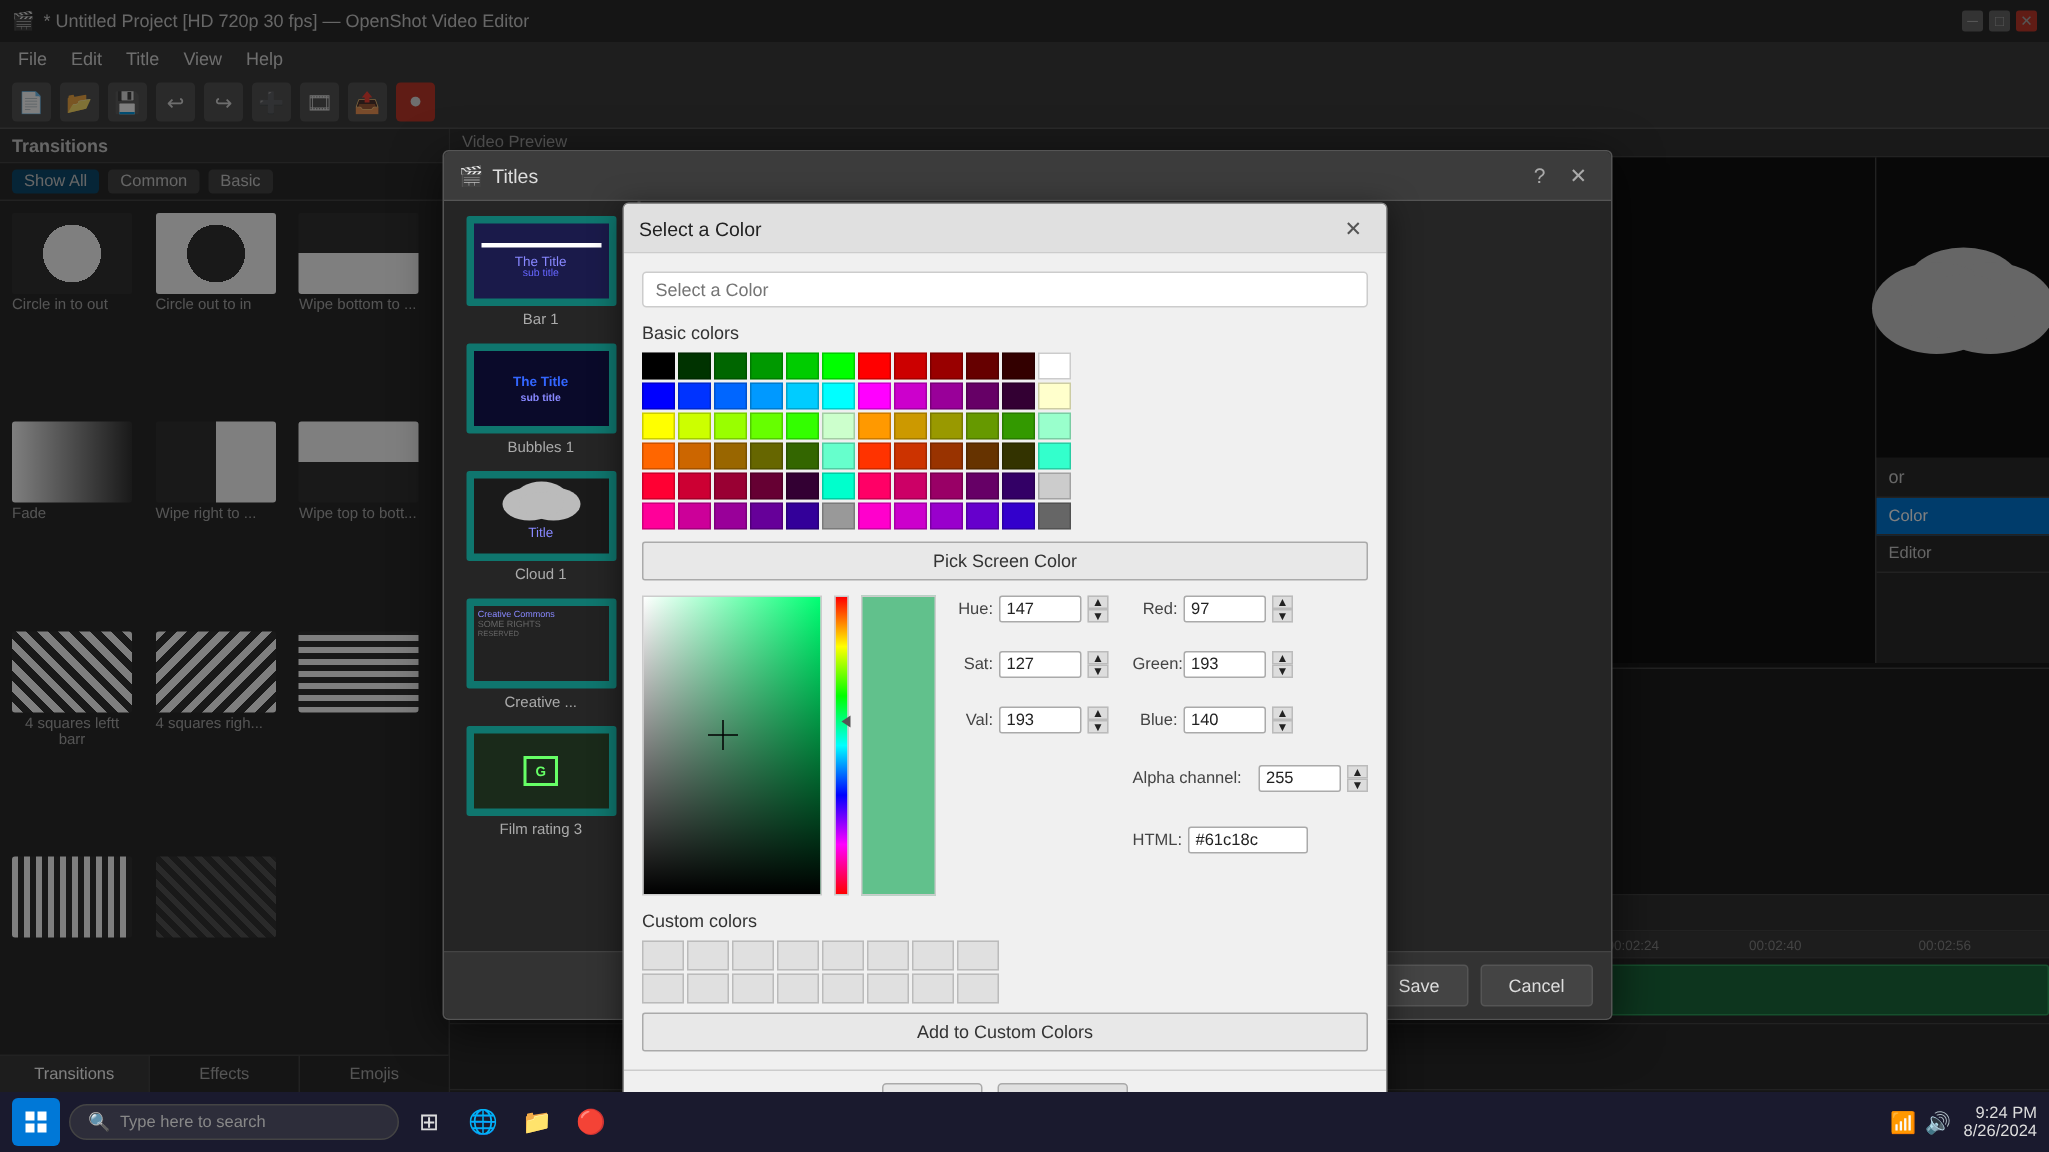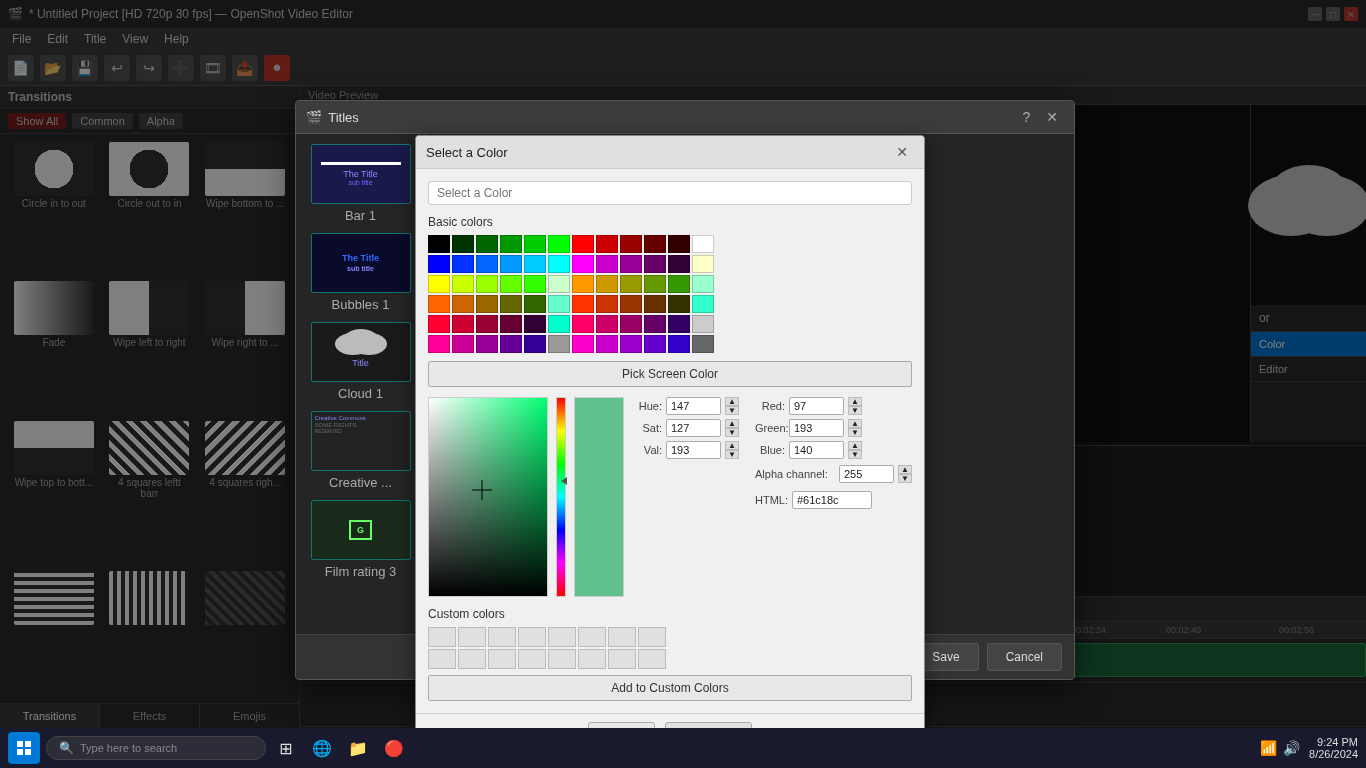--- a/index.html
+++ b/index.html
@@ -31,23 +31,23 @@
     
     .toolbar { position: absolute; top: 50px; left: 0; right: 0; height: 36px; background: #3c3c3c; display: flex; align-items: center; padding: 0 8px; gap: 6px; z-index: 10; border-bottom: 1px solid #555; }
     .toolbar-btn { width: 26px; height: 26px; background: #555; border-radius: 3px; display: flex; align-items: center; justify-content: center; cursor: pointer; color: #ddd; font-size: 14px; }
     .toolbar-btn.record { background: #c0392b; }
 
     
     .left-panel { position: absolute; top: 86px; left: 0; width: 300px; bottom: 40px; background: #2b2b2b; border-right: 1px solid #444; z-index: 5; display: flex; flex-direction: column; }
     .panel-header { padding: 4px 8px; background: #333; border-bottom: 1px solid #444; font-size: 12px; color: #ccc; font-weight: bold; }
     .filter-row { display: flex; gap: 6px; padding: 4px 8px; background: #2b2b2b; border-bottom: 1px solid #444; }
     .filter-btn { padding: 2px 8px; background: #444; border: none; color: #ccc; border-radius: 3px; cursor: pointer; font-size: 11px; }
-    .filter-btn.active { background: #7f1d1d; }
+    .filter-btn.active { background: #0c4a6e; }
     .transitions-grid { display: grid; grid-template-columns: 1fr 1fr 1fr; gap: 4px; padding: 8px; overflow-y: auto; flex: 1; }
-    .trans-item { display: flex; flex-direction: column; align-items: center; cursor: pointer; }
+    .trans-item { display: flex; flex-direction: column; align-items: flex-start; cursor: pointer; }
     .trans-thumb { width: 80px; height: 54px; background: #555; border-radius: 2px; overflow: hidden; display: flex; align-items: center; justify-content: center; }
     .trans-label { font-size: 10px; color: #aaa; text-align: center; margin-top: 2px; max-width: 80px; }
     .trans-thumb.circle-in { background: radial-gradient(circle, #fff 40%, #333 40%); }
     .trans-thumb.circle-out { background: radial-gradient(circle, #333 40%, #fff 40%); }
     .trans-thumb.fade { background: linear-gradient(to right, #fff, #333); }
     .trans-thumb.wipe-bottom { background: linear-gradient(to top, #fff 50%, #333 50%); }
     .trans-thumb.wipe-left { background: linear-gradient(to right, #fff 50%, #333 50%); }
     .trans-thumb.wipe-right { background: linear-gradient(to left, #fff 50%, #333 50%); }
     .trans-thumb.wipe-top { background: linear-gradient(to bottom, #fff 50%, #333 50%); }
     .trans-thumb.squares1 { background: repeating-linear-gradient(45deg, #fff, #fff 5px, #333 5px, #333 10px); }
@@ -88,26 +88,26 @@
 
     
     .titles-dialog { position: absolute; top: 100px; left: 295px; width: 780px; background: #2b2b2b; border: 1px solid #555; border-radius: 4px; z-index: 60; box-shadow: 0 8px 32px rgba(0,0,0,0.6); }
     .dialog-title-bar { background: #3c3c3c; padding: 6px 10px; display: flex; align-items: center; justify-content: space-between; border-bottom: 1px solid #555; border-radius: 4px 4px 0 0; }
     .dialog-title { color: #ddd; font-size: 13px; display: flex; align-items: center; gap: 6px; }
     .dialog-controls { display: flex; gap: 4px; }
     .dialog-btn { background: none; border: none; color: #aaa; cursor: pointer; font-size: 14px; padding: 2px 6px; }
     .dialog-content { display: flex; height: 500px; }
     .template-list { width: 120px; background: #252525; border-right: 1px solid #444; overflow-y: auto; padding: 8px; display: flex; flex-direction: column; gap: 10px; }
     .template-item { cursor: pointer; display: flex; flex-direction: column; align-items: center; gap: 4px; }
-    .template-thumb { width: 100px; height: 60px; background: #1a1a4a; border: 1px solid #0f766e; border-radius: 2px; overflow: hidden; display: flex; align-items: center; justify-content: center; font-size: 9px; color: #88f; }
+    .template-thumb { width: 100px; height: 60px; background: #1a1a4a; border: 5px solid #0f766e; border-radius: 2px; overflow: hidden; display: flex; align-items: center; justify-content: center; font-size: 9px; color: #88f; }
     .template-thumb.bubbles { background: #0a0a2a; }
     .template-thumb.cloud { background: #111; }
     .template-thumb.cc { background: #222; color: #88f; font-size: 7px; }
     .template-thumb.film { background: #1a3a1a; color: #6f6; }
-    .template-label { font-size: 13px; color: #aaa; text-align: right; }
+    .template-label { font-size: 10px; color: #aaa; text-align: right; }
     .dialog-main { flex: 1; padding: 12px; display: flex; flex-direction: column; gap: 8px; overflow-y: auto; }
     .dialog-footer { padding: 8px 12px; background: #333; border-top: 1px solid #444; display: flex; justify-content: flex-end; gap: 8px; border-radius: 0 0 4px 4px; }
     .footer-btn { padding: 6px 18px; border: 1px solid #555; background: #444; color: #ddd; border-radius: 3px; cursor: pointer; font-size: 12px; }
 
     
     .color-picker-dialog { position: absolute; top: 135px; left: 415px; width: 510px; background: #f0f0f0; border: 1px solid #888; border-radius: 4px; z-index: 70; box-shadow: 0 4px 20px rgba(0,0,0,0.5); color: #222; }
     .cp-title-bar { background: #e0e0e0; padding: 6px 10px; display: flex; align-items: center; justify-content: space-between; border-bottom: 1px solid #ccc; border-radius: 4px 4px 0 0; }
     .cp-title { font-size: 13px; color: #222; }
     .cp-controls { display: flex; gap: 4px; }
     .cp-btn { background: none; border: none; color: #555; cursor: pointer; font-size: 14px; padding: 2px 6px; }
@@ -119,21 +119,21 @@
     .pick-screen-btn { width: 100%; padding: 5px; border: 1px solid #aaa; background: #e8e8e8; color: #333; cursor: pointer; font-size: 12px; border-radius: 2px; margin-bottom: 10px; }
     .color-main-area { display: flex; gap: 8px; margin-bottom: 10px; }
     .color-gradient-box { width: 230px; height: 200px; background: linear-gradient(to bottom, rgba(0,0,0,0) 0%, #000 100%), linear-gradient(to right, #fff 0%, hsl(147,100%,50%) 100%); position: relative; cursor: crosshair; border: 1px solid #ccc; }
     .color-gradient-cross { position: absolute; top: 45%; left: 42%; width: 10px; height: 10px; pointer-events: none; }
     .color-gradient-cross::before { content: ''; position: absolute; top: 50%; left: -5px; right: -5px; height: 1px; background: #000; transform: translateY(-50%); }
     .color-gradient-cross::after { content: ''; position: absolute; left: 50%; top: -5px; bottom: -5px; width: 1px; background: #000; transform: translateX(-50%); }
     .hue-strip { width: 18px; height: 200px; background: linear-gradient(to bottom, #f00 0%, #ff0 16.7%, #0f0 33.3%, #0ff 50%, #00f 66.7%, #f0f 83.3%, #f00 100%); border: 1px solid #ccc; cursor: pointer; position: relative; }
     .color-preview-col { display: flex; flex-direction: column; gap: 4px; }
     .color-preview-box { width: 50px; height: 200px; background: #61c18c; border: 1px solid #ccc; }
     .cp-form { display: flex; gap: 16px; }
-    .cp-col { display: flex; flex-direction: column; gap: 4px; }
+    .cp-col { display: flex; flex-direction: column; gap: 19px; }
     .cp-row { display: flex; align-items: center; gap: 4px; }
     .cp-label { width: 30px; font-size: 11px; color: #444; text-align: right; }
     .cp-input { width: 55px; padding: 2px 4px; border: 1px solid #aaa; border-radius: 2px; font-size: 11px; background: #fff; color: #222; }
     .cp-spinbox { display: flex; flex-direction: column; }
     .cp-spin-up, .cp-spin-down { width: 14px; height: 9px; background: #ddd; border: 1px solid #bbb; display: flex; align-items: center; justify-content: center; font-size: 8px; cursor: pointer; line-height: 1; }
     .cp-html-row { display: flex; align-items: center; gap: 4px; margin-top: 4px; }
     .cp-html-label { font-size: 11px; color: #444; }
     .cp-html-input { width: 80px; padding: 2px 4px; border: 1px solid #aaa; border-radius: 2px; font-size: 11px; background: #fff; color: #222; }
     .custom-colors-section { margin-top: 8px; }
     .custom-colors-grid { display: grid; grid-template-columns: repeat(8, 28px); gap: 2px; margin-top: 4px; }
@@ -178,42 +178,38 @@
   <div class="toolbar-btn">🎞</div>
   <div class="toolbar-btn">📤</div>
   <div class="toolbar-btn record">⏺</div>
 </div>
 
 <div class="left-panel">
   <div class="panel-header">Transitions</div>
   <div class="filter-row">
     <button class="filter-btn active">Show All</button>
     <button class="filter-btn">Common</button>
-    <button class="filter-btn">Alpha</button>
+    <button class="filter-btn">Basic</button>
   </div>
   <div class="transitions-grid">
     <div class="trans-item">
       <div class="trans-thumb circle-in"></div>
       <span class="trans-label">Circle in to out</span>
     </div>
     <div class="trans-item">
       <div class="trans-thumb circle-out"></div>
       <span class="trans-label">Circle out to in</span>
     </div>
     <div class="trans-item">
       <div class="trans-thumb wipe-bottom"></div>
       <span class="trans-label">Wipe bottom to ...</span>
     </div>
     <div class="trans-item">
       <div class="trans-thumb fade"></div>
       <span class="trans-label">Fade</span>
-    </div>
-    <div class="trans-item">
-      <div class="trans-thumb wipe-left"></div>
-      <span class="trans-label">Wipe left to right</span>
     </div>
     <div class="trans-item">
       <div class="trans-thumb wipe-right"></div>
       <span class="trans-label">Wipe right to ...</span>
     </div>
     <div class="trans-item">
       <div class="trans-thumb wipe-top"></div>
       <span class="trans-label">Wipe top to bott...</span>
     </div>
     <div class="trans-item">

